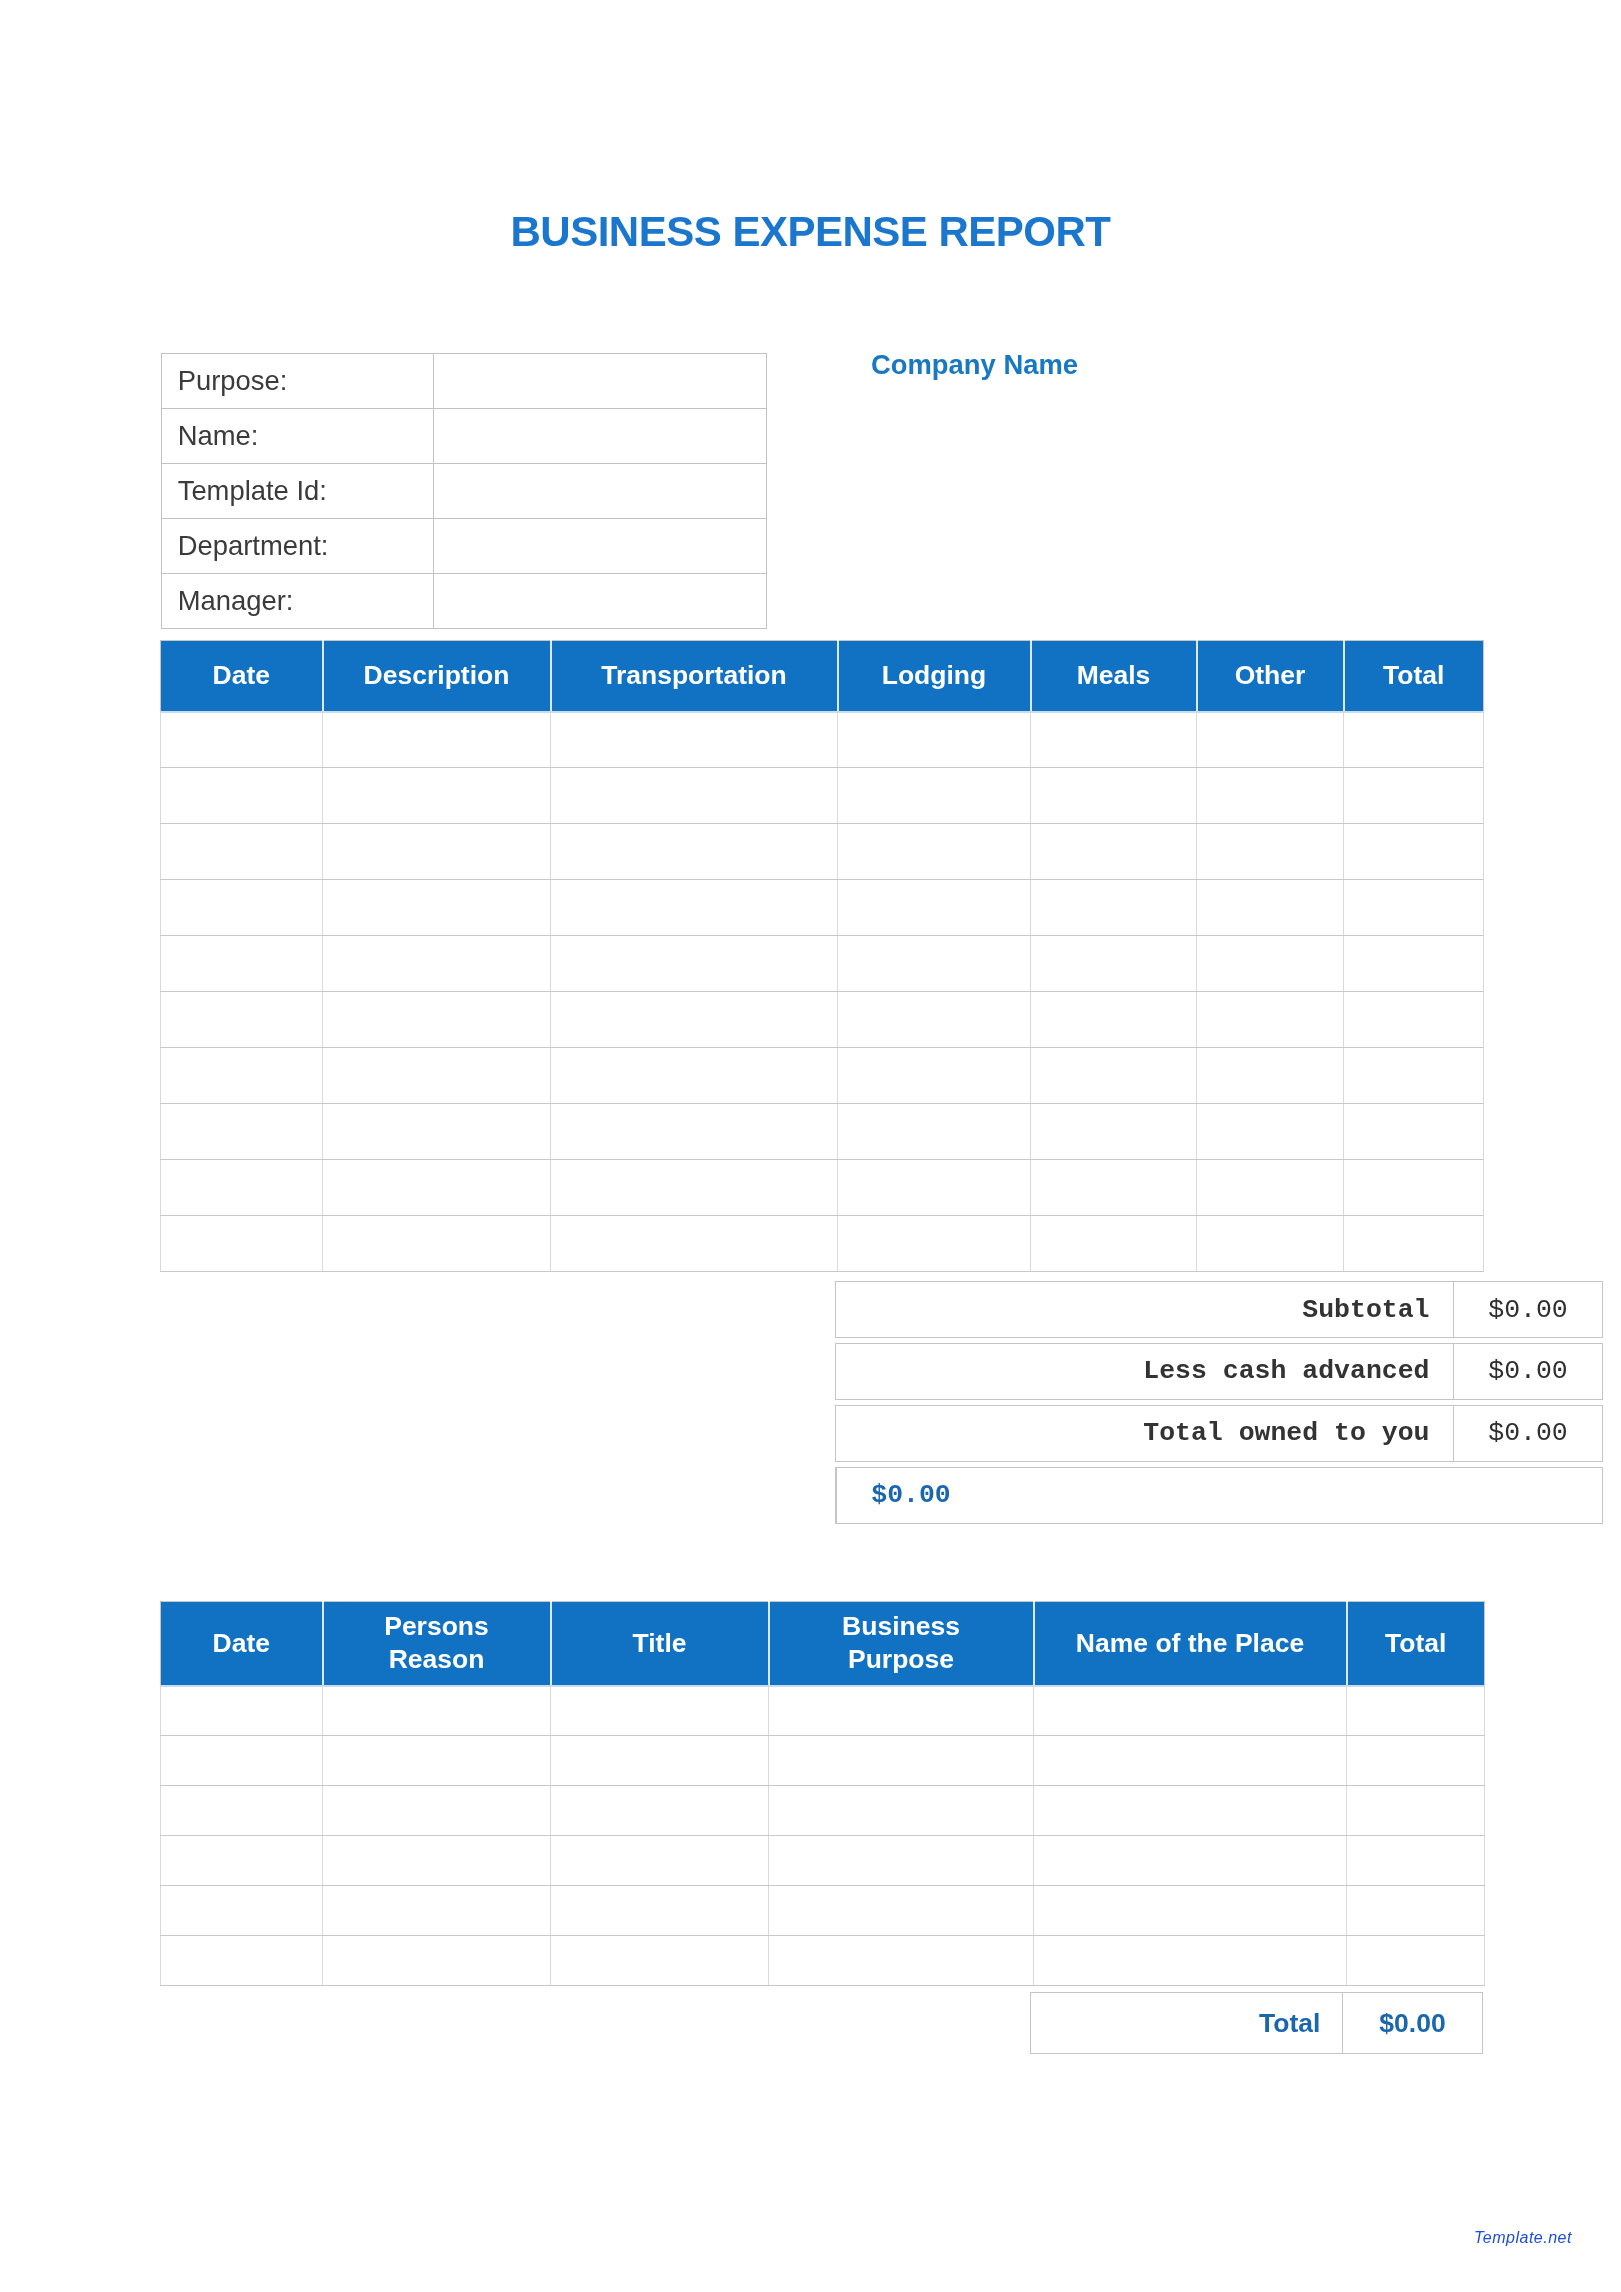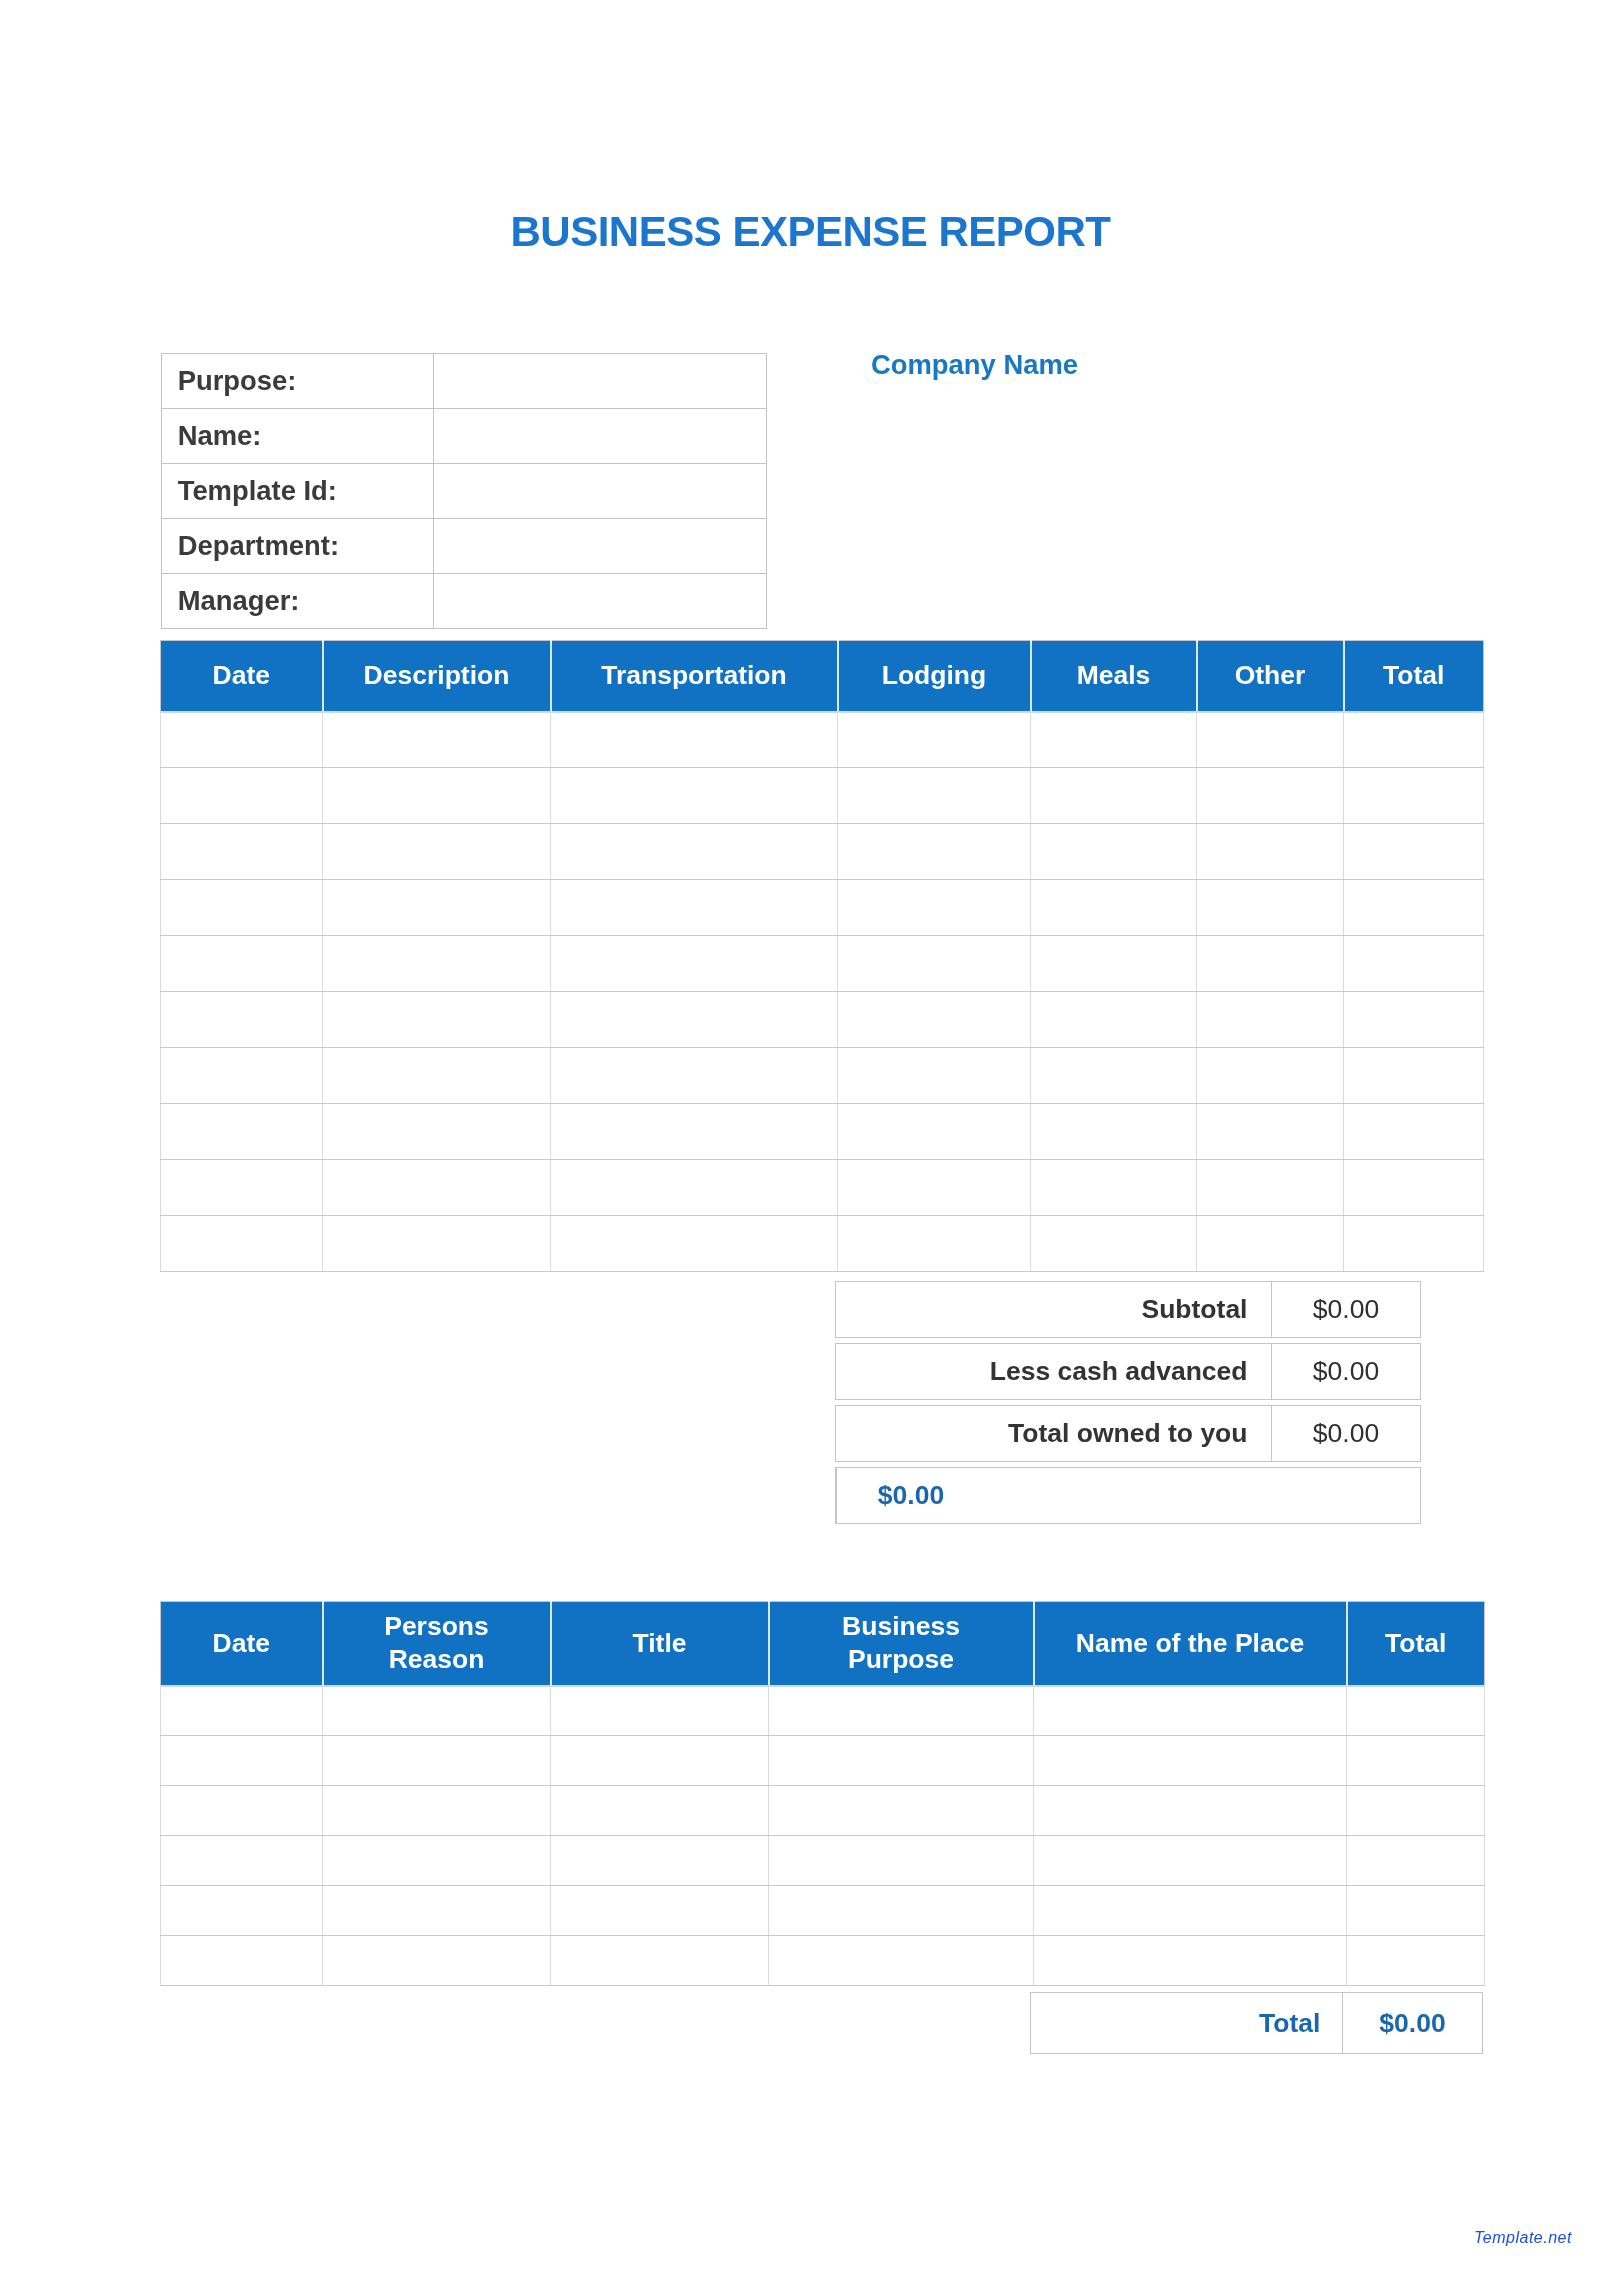--- a/index.html
+++ b/index.html
@@ -28,21 +28,20 @@
   }
 
   
   .emp-table {
     position: absolute;
     left: 161px;
     top: 353px;
     width: 606px;
     border-collapse: collapse;
     background: #fff;
-    font-weight: bold;
   }
   .emp-table td {
     border: 1px solid #c3c3c3;
     height: 55px;
     font-size: 27.4px;
     color: #3b3b3b;
     padding: 0 0 0 15.7px;
     vertical-align: middle;
   }
   .emp-table td.lbl { width: 272px; }
@@ -102,21 +101,22 @@
     border-right: 1px solid #dadada;
     background: #fff;
   }
   .t2 td { height: 50px; }
 
   
   .summary {
     position: absolute;
     left: 835px;
     top: 1281px;
-    width: 586px;
+    width: 768px;
+    font-family: Liberation Mono, monospace;
   }
   .summary-row {
     display: flex;
     height: 57px;
     border: 1px solid #c5c5c5;
     margin-bottom: 4.9px;
     background: #fff;
     align-items: stretch;
   }
   .summary-label {

